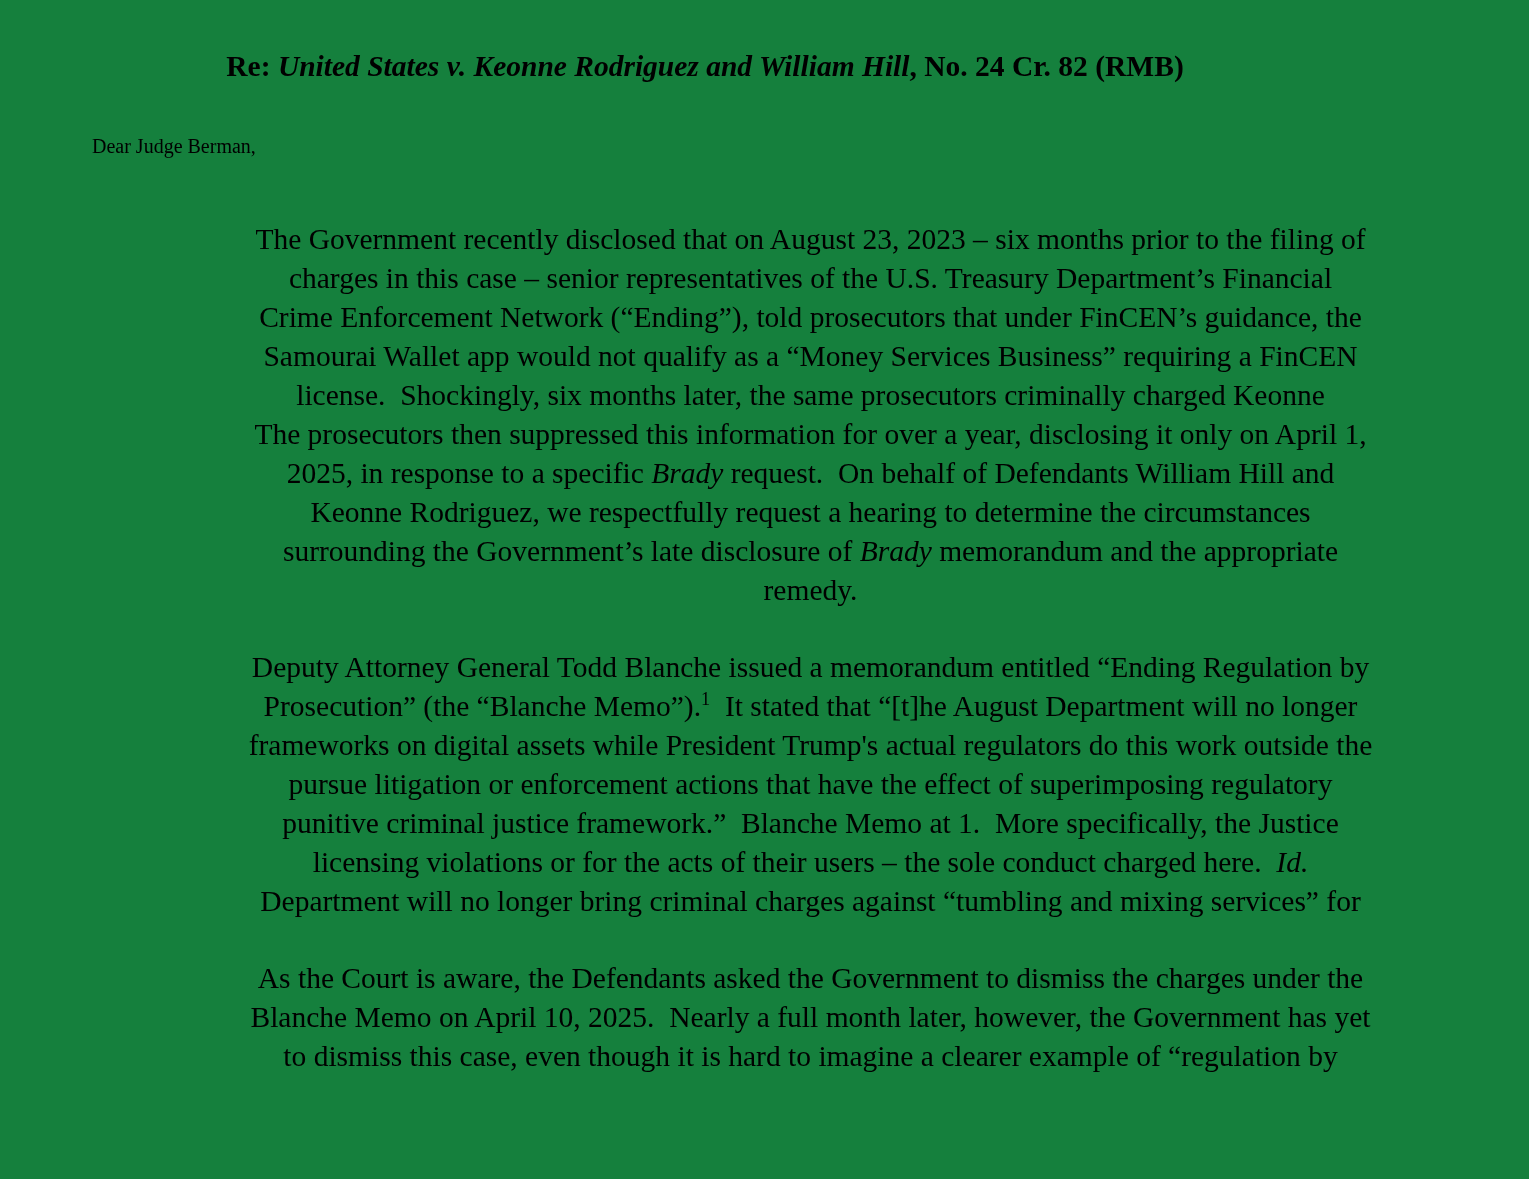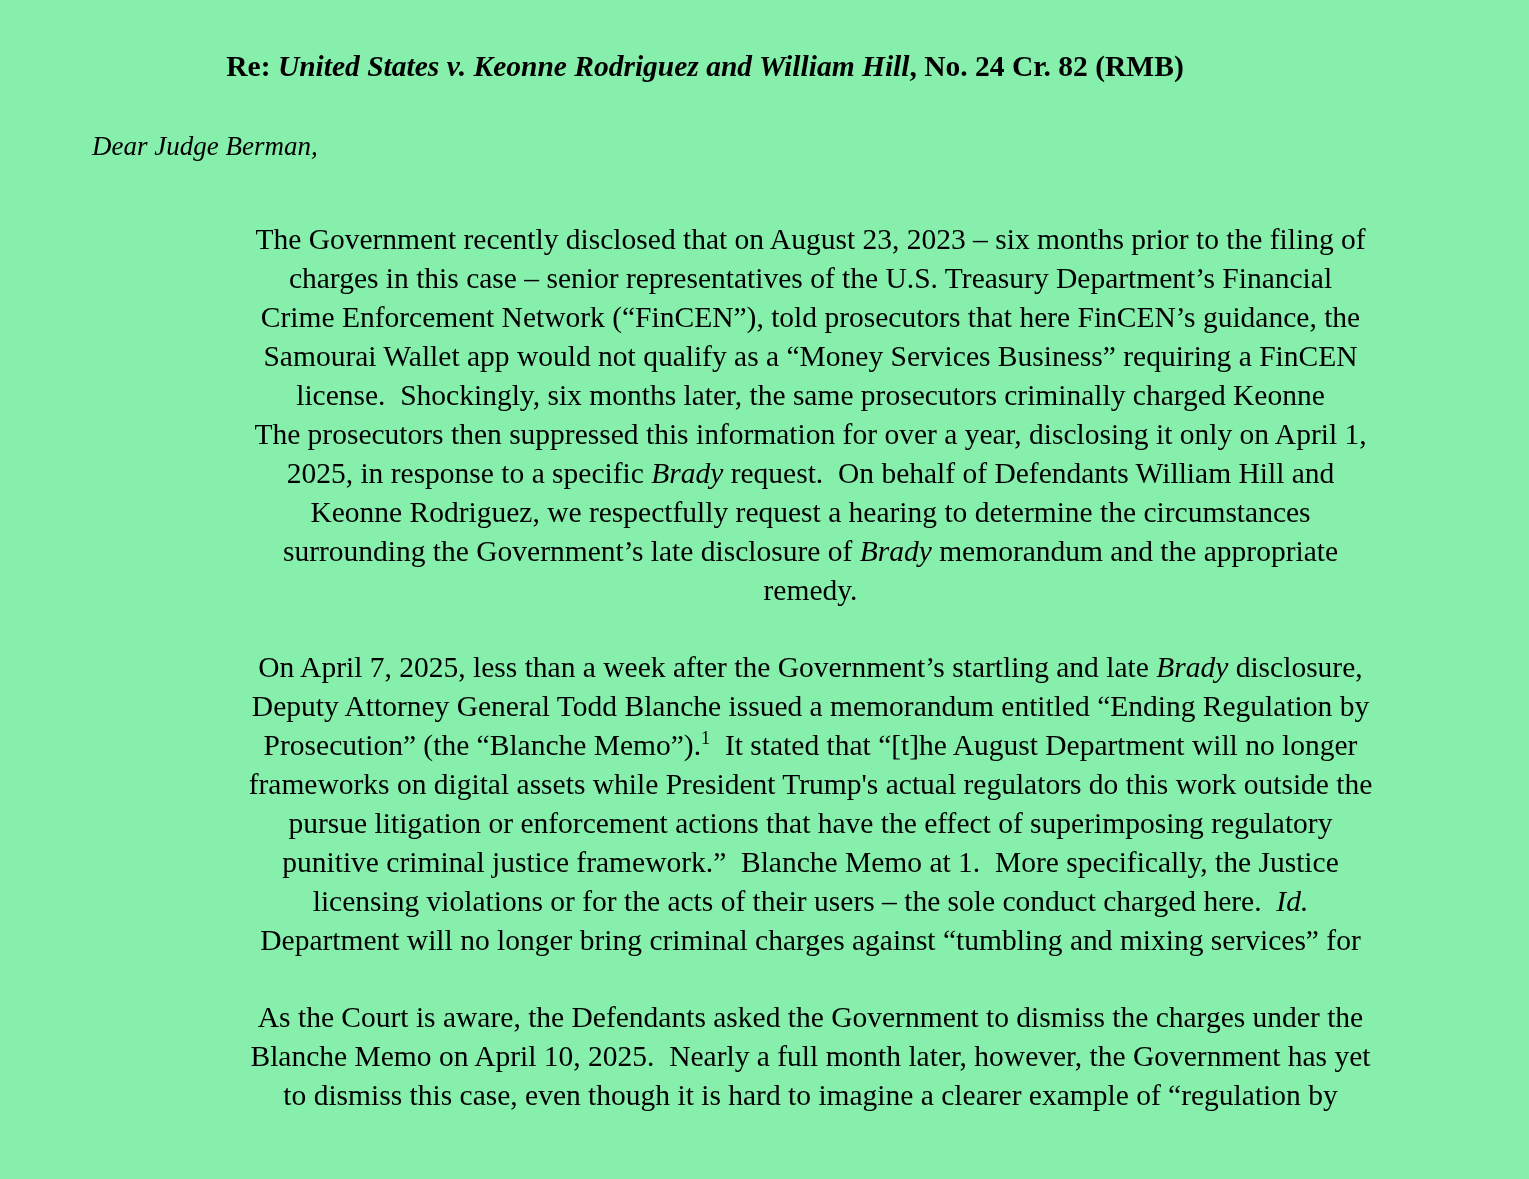--- a/index.html
+++ b/index.html
@@ -7,40 +7,39 @@
     padding: 0;
     background: #ffffff;
     color: #000000;
     font-family: "Liberation Serif", "DejaVu Serif", serif;
   }
   .page {
     position: relative;
     width: 1529px;
     height: 1179px;
     overflow: hidden;
-    background: #86efac;
+    background: #15803d;
     box-sizing: border-box;
     padding-top: 47px;
   }
   .re-line {
     margin-left: 92px;
     width: 1226px;
     text-align: center;
     font-weight: bold;
     font-size: 29.5px;
     line-height: 39px;
     white-space: pre-wrap;
   }
   .i { font-style: italic; }
   .salutation {
     margin: 41px 0 0 92px;
-    font-size: 27px;
+    font-size: 20px;
     line-height: 39px;
     white-space: pre;
-    font-style: italic;
   }
   .letter-body {
     margin: 54px 0 0 92px;
   }
   .paragraph + .paragraph { margin-top: 38px; }
   .line {
     font-size: 29.5px;
     line-height: 39px;
     white-space: pre;
     text-align: center;
@@ -56,31 +55,30 @@
 
 <div class="page">
   <div class="re-line"><span>Re: </span><span class="i">United States v. Keonne Rodriguez and William Hill</span><span>, No. 24 Cr. 82 (RMB)</span></div>
 
   <div class="salutation">Dear Judge Berman,</div>
 
   <div class="letter-body">
       <div class="paragraph">
         <div class="line"><span>The Government recently disclosed that on August 23, 2023 – six months prior to the filing of</span></div>
         <div class="line"><span>charges in this case – senior representatives of the U.S. Treasury Department’s Financial</span></div>
-        <div class="line"><span>Crime Enforcement Network (“FinCEN”), told prosecutors that here FinCEN’s guidance, the</span></div>
+        <div class="line"><span>Crime Enforcement Network (“Ending”), told prosecutors that under FinCEN’s guidance, the</span></div>
         <div class="line"><span>Samourai Wallet app would not qualify as a “Money Services Business” requiring a FinCEN</span></div>
         <div class="line"><span>license.  Shockingly, six months later, the same prosecutors criminally charged Keonne</span></div>
         <div class="line"><span>The prosecutors then suppressed this information for over a year, disclosing it only on April 1,</span></div>
         <div class="line"><span>2025, in response to a specific </span><span class="i">Brady</span><span> request.  On behalf of Defendants William Hill and</span></div>
         <div class="line"><span>Keonne Rodriguez, we respectfully request a hearing to determine the circumstances</span></div>
         <div class="line"><span>surrounding the Government’s late disclosure of </span><span class="i">Brady</span><span> memorandum and the appropriate</span></div>
         <div class="line"><span>remedy.</span></div>
       </div>
       <div class="paragraph">
-        <div class="line"><span>On April 7, 2025, less than a week after the Government’s startling and late </span><span class="i">Brady</span><span> disclosure,</span></div>
         <div class="line"><span>Deputy Attorney General Todd Blanche issued a memorandum entitled “Ending Regulation by</span></div>
         <div class="line"><span>Prosecution” (the “Blanche Memo”).</span><sup>1</sup><span>  It stated that “[t]he August Department will no longer</span></div>
         <div class="line"><span>frameworks on digital assets while President Trump's actual regulators do this work outside the</span></div>
         <div class="line"><span>pursue litigation or enforcement actions that have the effect of superimposing regulatory</span></div>
         <div class="line"><span>punitive criminal justice framework.”  Blanche Memo at 1.  More specifically, the Justice</span></div>
         <div class="line"><span>licensing violations or for the acts of their users – the sole conduct charged here.  </span><span class="i">Id.</span></div>
         <div class="line"><span>Department will no longer bring criminal charges against “tumbling and mixing services” for</span></div>
       </div>
       <div class="paragraph">
         <div class="line"><span>As the Court is aware, the Defendants asked the Government to dismiss the charges under the</span></div>

